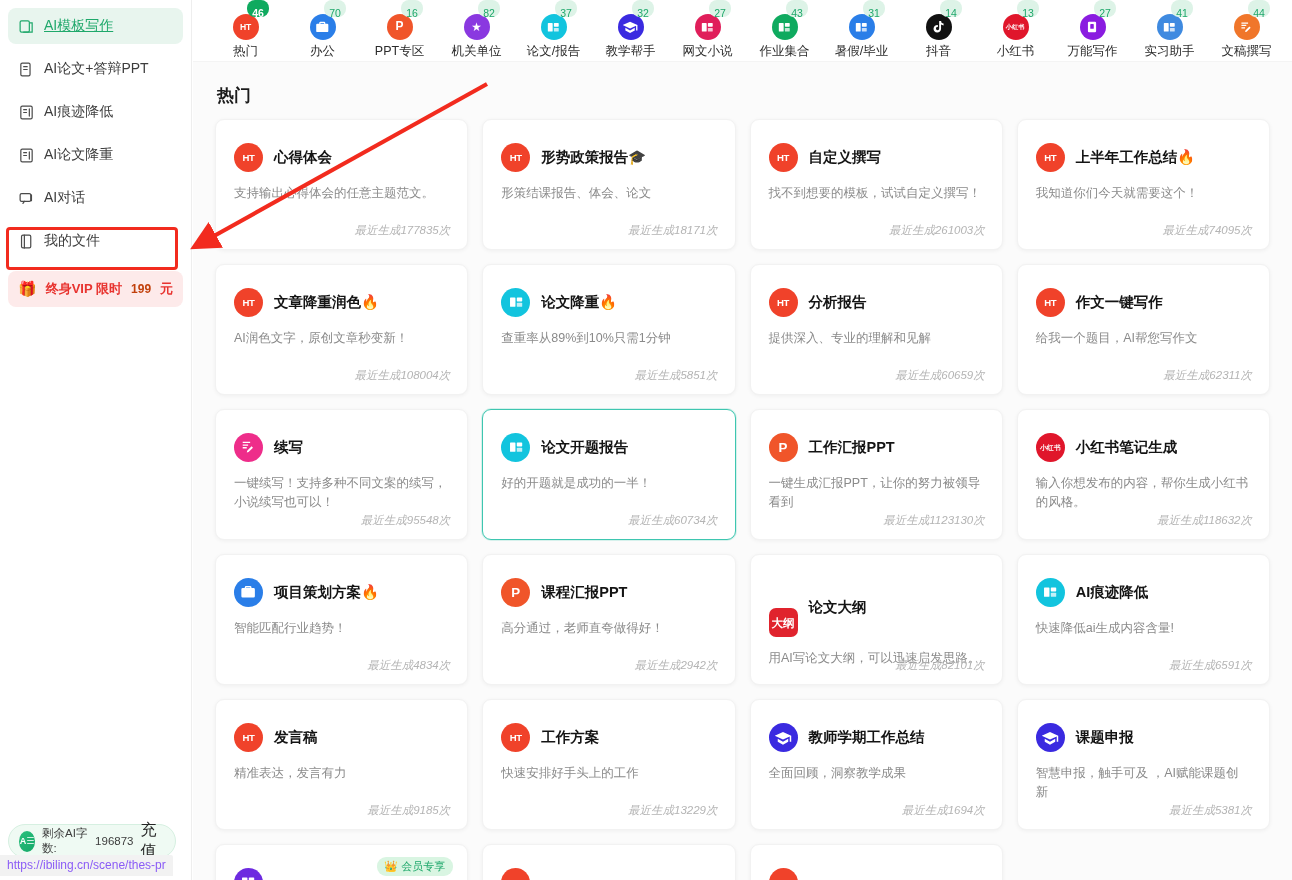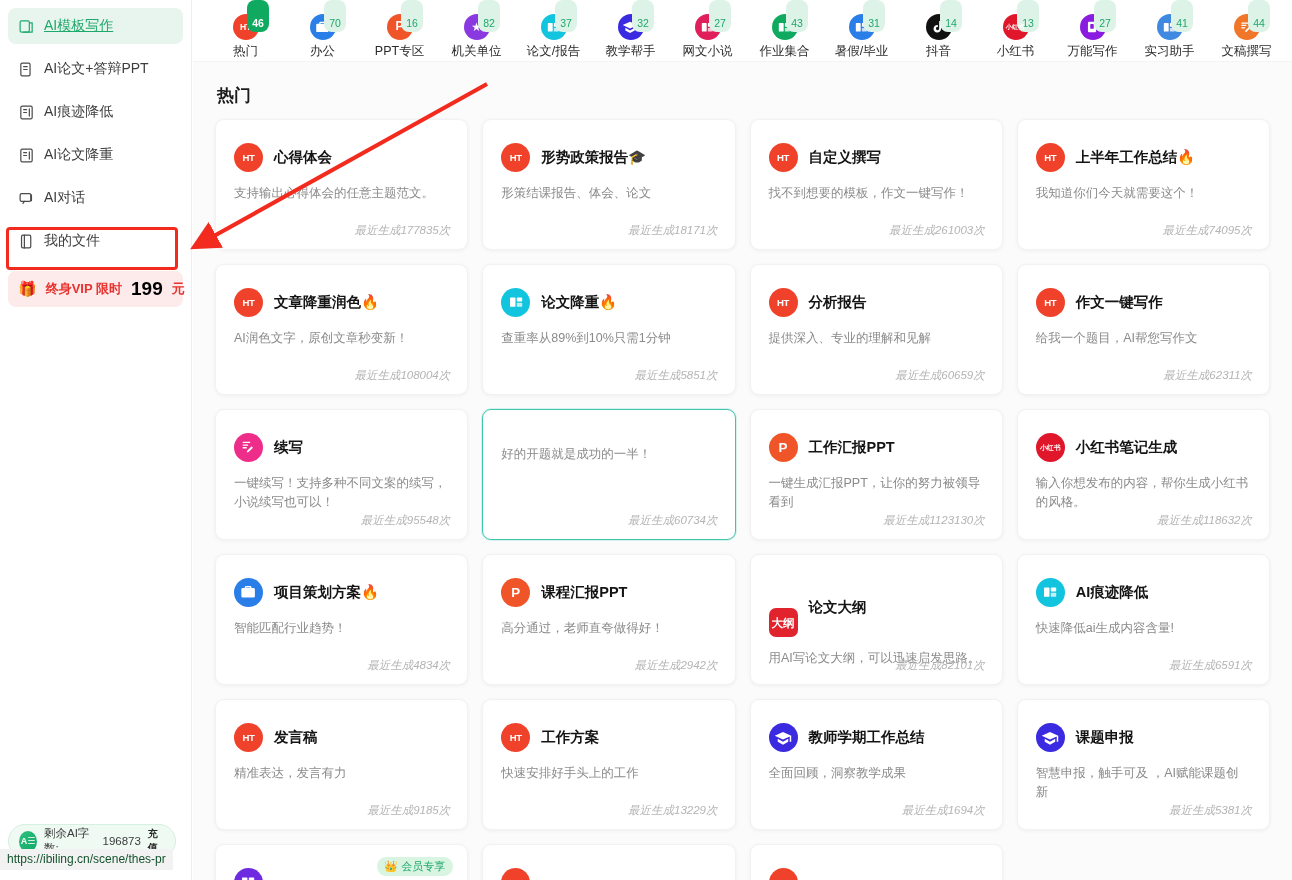--- a/index.html
+++ b/index.html
@@ -36,21 +36,21 @@
     width: 17px; height: 17px; flex: 0 0 17px;
     display: block;
   }
   .nav-item.vip {
     background: #fdeaea;
     color: #e8332f;
     font-weight: bold;
     font-size: 13px;
     margin-top: 12px;
   }
-  .vip .amt { color: #000000; font-size: 19px; }
+  .vip .amt { color: #c2410c; font-size: 12px; }
 
   
   #hl-rect {
     position: absolute;
     left: 6px; top: 227px;
     width: 172px; height: 43px;
     border: 3px solid #f22b1e;
     border-radius: 4px;
     pointer-events: none;
   }
@@ -83,22 +83,22 @@
   }
   .cat .cat-lbl {
     margin-top: 3px;
     font-size: 12.5px;
     color: #2b2b2b;
     white-space: nowrap;
   }
   .cat .badge {
     position: absolute;
     top: 0px; left: 40px;
-    min-width: 22px; height: 29px;
-    padding: 16px 5px;
+    min-width: 22px; height: 17px;
+    padding: 6px 5px;
     border-radius: 8px;
     background: #ddf3e7;
     color: #1fa86b;
     font-size: 10.5px;
     line-height: 15px;
     text-align: center;
     font-weight: normal;
   }
   .cat .badge.solid { background: #0faa5f; color: #ffffff; font-weight: bold; }
 
@@ -175,26 +175,26 @@
     gap: 7px; padding: 0 10px;
     font-size: 11.5px; color: #3d3d3d;
     z-index: 5;
   }
   #quota .av {
     width: 21px; height: 21px; border-radius: 50%;
     background: linear-gradient(135deg,#2bc07e,#15a868);
     color: #fff; font-size: 9px; font-weight: bold;
     display: flex; align-items: center; justify-content: center;
   }
-  #quota .recharge { margin-left: auto; font-weight: bold; color: #262626; font-size: 10px; }
+  #quota .recharge { margin-left: auto; font-weight: normal; color: #262626; font-size: 16px; }
 
   #statusbar {
-    position: absolute; left: 0; bottom: 10px;
+    position: absolute; left: 0; bottom: 4px;
     background: #f2f2f2;
-    color: #14532d;
+    color: #8b5cf6;
     font-size: 12px;
     padding: 3px 7px 4px 7px;
     border-top-right-radius: 2px;
     z-index: 10;
     font-family: "Liberation Sans", sans-serif;
   }
 
   
   #arrow-svg {
     position: absolute; left: 0; top: 0;
@@ -435,21 +435,21 @@
           <div class="card-desc">形策结课报告、体会、论文</div>
           <div class="card-foot"><span>最近生成</span><span>18171</span><span>次</span></div>
         </div>
         <div class="card">
           <div class="card-head">
             <span class="card-ico" style="background:#f0422a">
               <span style="font-size:9.57px;letter-spacing:-.3px;line-height:1">HT</span>
             </span>
             <span class="card-title">自定义撰写</span>
           </div>
-          <div class="card-desc">找不到想要的模板，作文一键写作！</div>
+          <div class="card-desc">找不到想要的模板，试试自定义撰写！</div>
           <div class="card-foot"><span>最近生成</span><span>261003</span><span>次</span></div>
         </div>
         <div class="card">
           <div class="card-head">
             <span class="card-ico" style="background:#f0422a">
               <span style="font-size:9.57px;letter-spacing:-.3px;line-height:1">HT</span>
             </span>
             <span class="card-title">上半年工作总结🔥</span>
           </div>
           <div class="card-desc">我知道你们今天就需要这个！</div>
@@ -505,20 +505,30 @@
               <svg width="16.240000000000002" height="16.240000000000002" viewBox="0 0 24 24" fill="#fff">
                 <path d="M4 4h11v2H4V4zm0 4h8v2H4V8zm0 4h6v2H4v-2zm13.1-1.2 2.1 2.1-6.5 6.5-2.6.5.5-2.6 6.5-6.5z"></path>
               </svg>
             </span>
             <span class="card-title">续写</span>
           </div>
           <div class="card-desc">一键续写！支持多种不同文案的续写，小说续写也可以！</div>
           <div class="card-foot"><span>最近生成</span><span>95548</span><span>次</span></div>
         </div>
         <div class="card sel">
+          <div class="card-head">
+            <span class="card-ico" style="background:#12c4de">
+              <svg width="16.240000000000002" height="16.240000000000002" viewBox="0 0 24 24" fill="#fff">
+                <rect x="3" y="5" width="8" height="14" rx="1"></rect>
+                <rect x="13" y="5" width="8" height="6" rx="1"></rect>
+                <rect x="13" y="13" width="8" height="6" rx="1" opacity=".75"></rect>
+              </svg>
+            </span>
+            <span class="card-title">论文开题报告</span>
+          </div>
           <div class="card-desc">好的开题就是成功的一半！</div>
           <div class="card-foot"><span>最近生成</span><span>60734</span><span>次</span></div>
         </div>
         <div class="card">
           <div class="card-head">
             <span class="card-ico" style="background:#f0552a">
               <span style="font-size:13.34px;line-height:1">P</span>
             </span>
             <span class="card-title">工作汇报PPT</span>
           </div>

